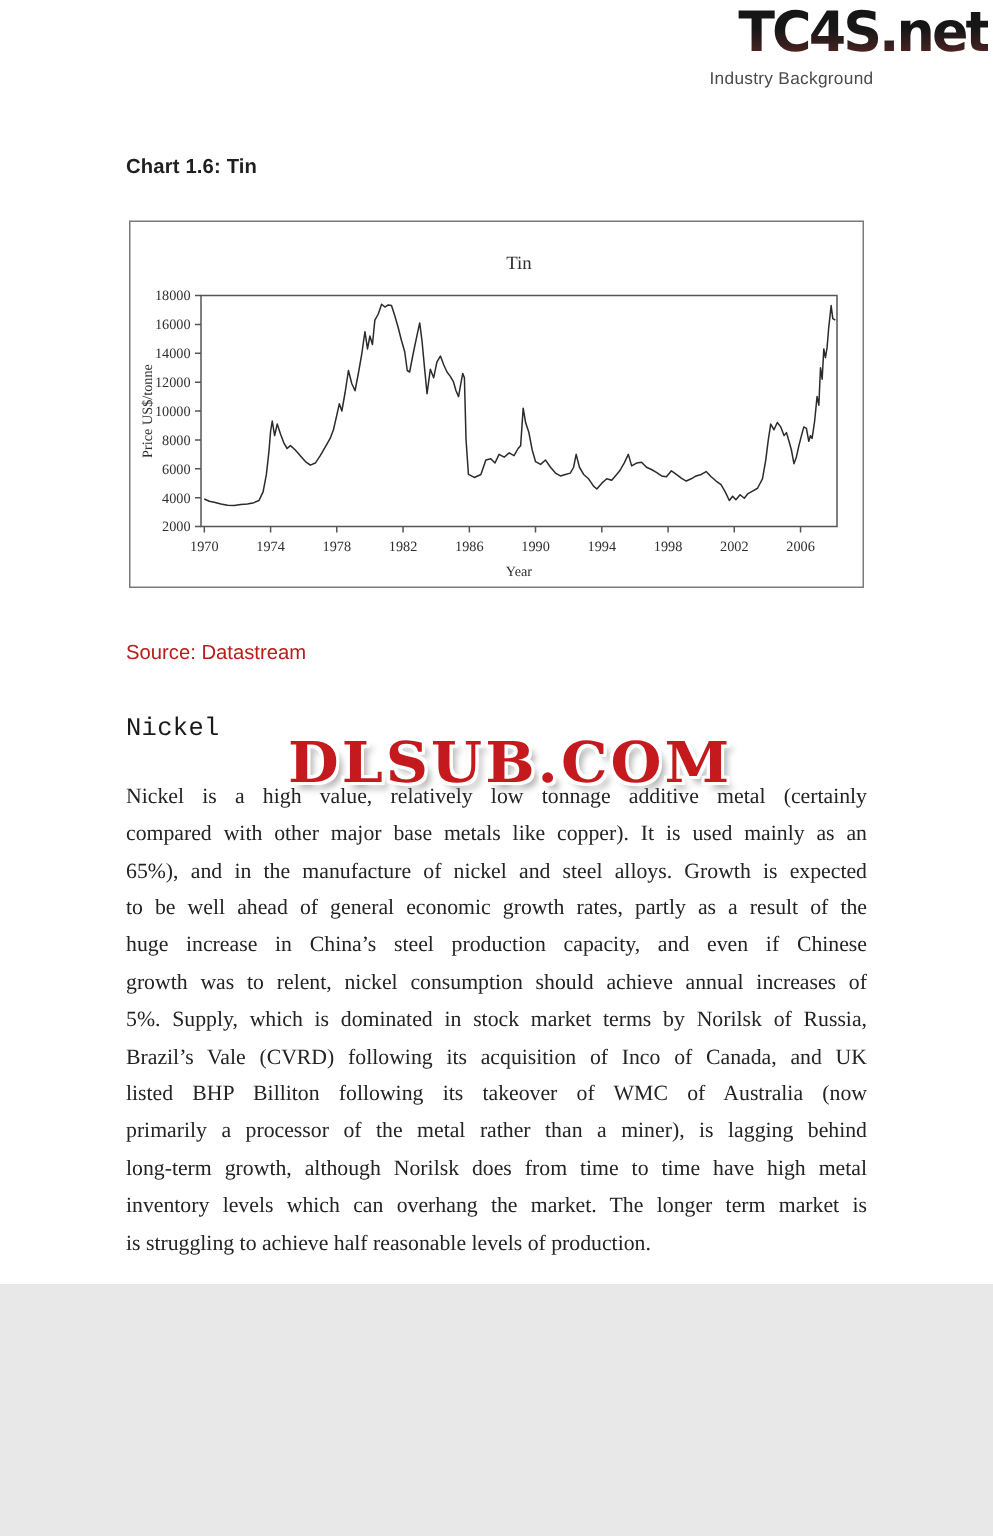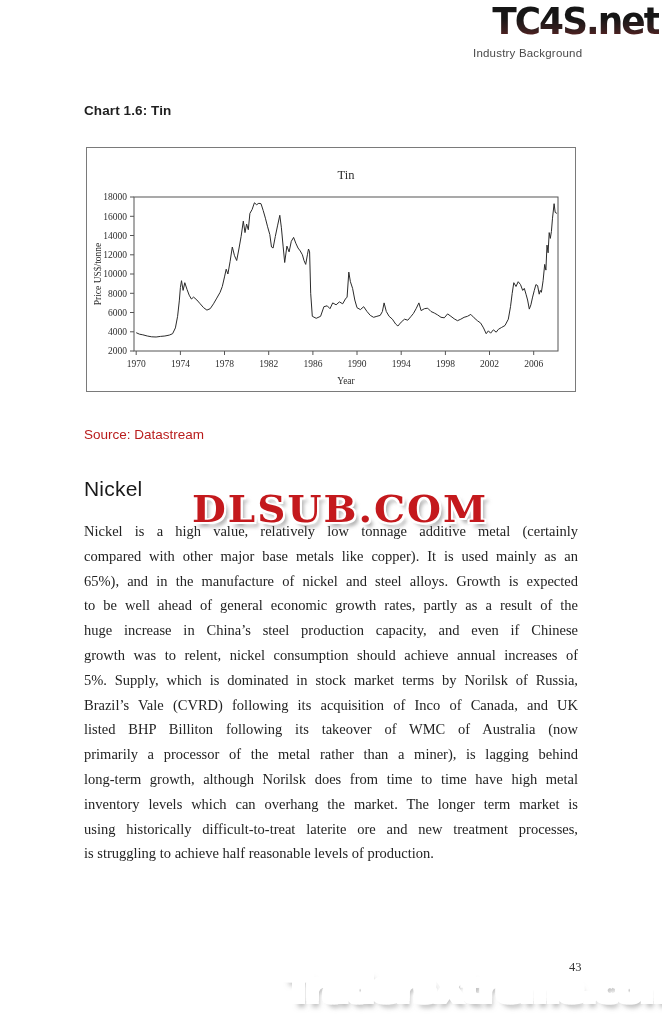--- a/index.html
+++ b/index.html
@@ -1,21 +1,21 @@
 <!DOCTYPE html>
 <html><head>
 <meta charset="utf-8">
 <style>
   * { margin: 0; padding: 0; box-sizing: border-box; }
   html, body { background: #e8e8e8; }
   body { font-family: "Liberation Sans", sans-serif; }
   .page {
     position: relative;
     width: 662px;
-    height: 1024px;
+    height: 856px;
     margin: 0 auto;
     background: #ffffff;
     overflow: hidden;
   }
 
   
   .logo {
     position: absolute;
     top: 2px;
     right: 3px;
@@ -74,24 +74,25 @@
     left: 84px;
     font-size: 13.5px;
     color: #b91c1c;
   }
 
   
   .article-heading {
     position: absolute;
     top: 477px;
     left: 84px;
-    font-size: 21px;
+    font-size: 17px;
     font-weight: 400;
     color: #1a1a1a;
     letter-spacing: 0.2px;
+    font-family: Liberation Mono, monospace;
   }
   .paragraph {
     position: absolute;
     top: 519px;
     left: 84px;
     width: 494px;
     font-family: "Liberation Serif", serif;
     font-size: 14.5px;
     line-height: 24.8px;
     color: #232323;
@@ -216,21 +217,20 @@
       <div class="para-line">65%), and in the manufacture of nickel and steel alloys. Growth is expected</div>
       <div class="para-line">to be well ahead of general economic growth rates, partly as a result of the</div>
       <div class="para-line">huge increase in China’s steel production capacity, and even if Chinese</div>
       <div class="para-line">growth was to relent, nickel consumption should achieve annual increases of</div>
       <div class="para-line">5%. Supply, which is dominated in stock market terms by Norilsk of Russia,</div>
       <div class="para-line">Brazil’s Vale (CVRD) following its acquisition of Inco of Canada, and UK</div>
       <div class="para-line">listed BHP Billiton following its takeover of WMC of Australia (now</div>
       <div class="para-line">primarily a processor of the metal rather than a miner), is lagging behind</div>
       <div class="para-line">long-term growth, although Norilsk does from time to time have high metal</div>
       <div class="para-line">inventory levels which can overhang the market. The longer term market is</div>
-      <div class="para-line">using historically difficult-to-treat laterite ore and new treatment processes,</div>
       <div class="para-line">is struggling to achieve half reasonable levels of production.</div>
     </div>
 
   <div class="wm-dlsub">DLSUB.COM</div>
   <div class="page-number">43</div>
   <div class="wm-banner">TradersXtreme.com</div>
 
 </div>
 
 </body></html>

